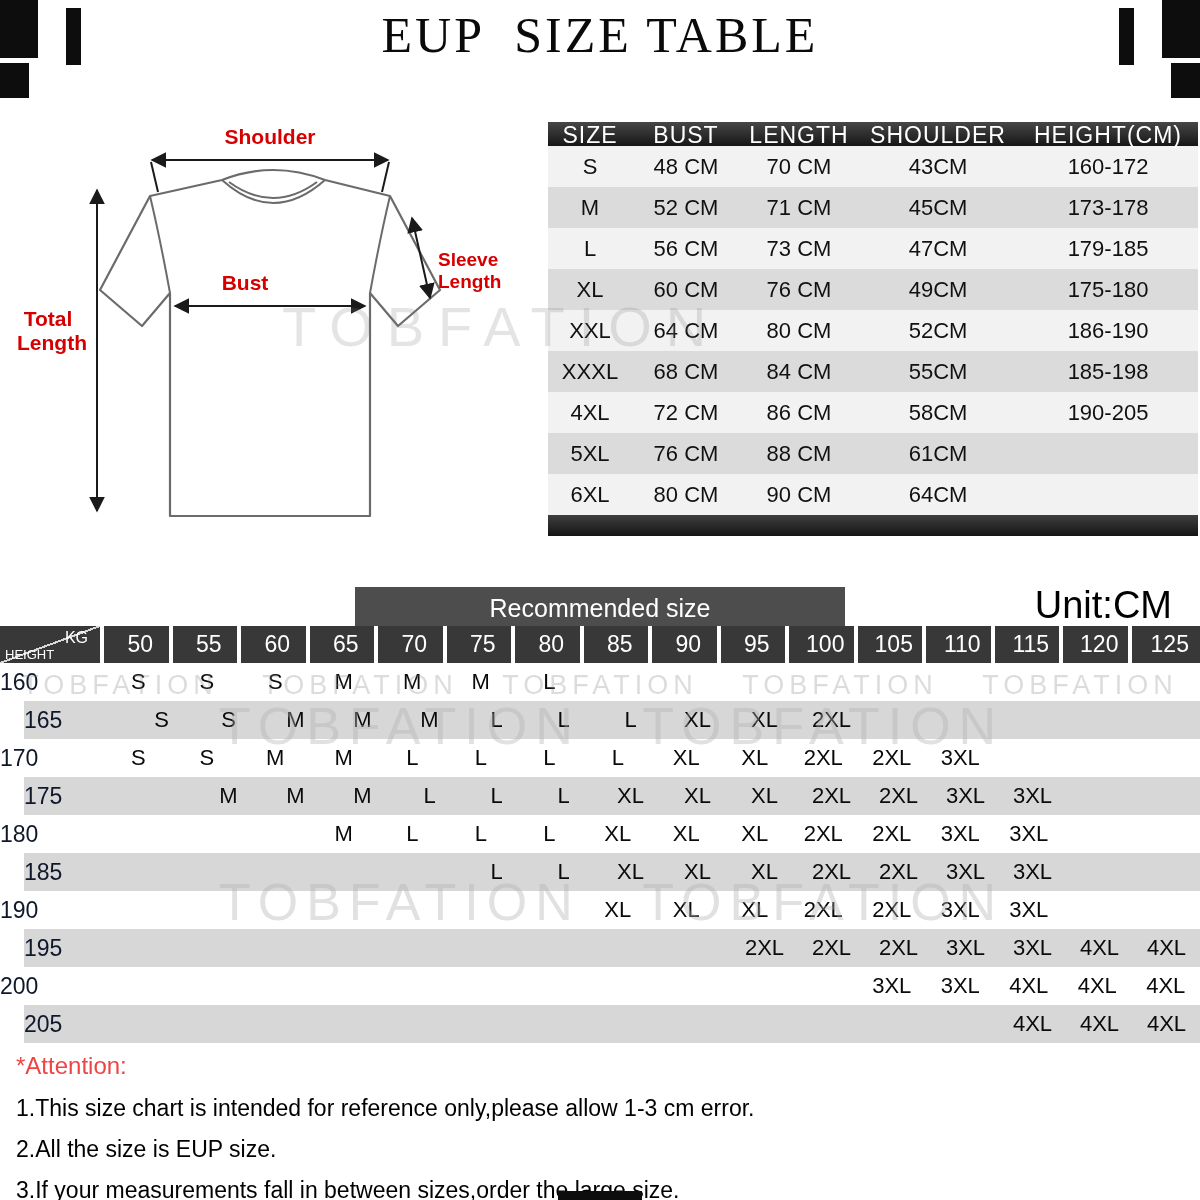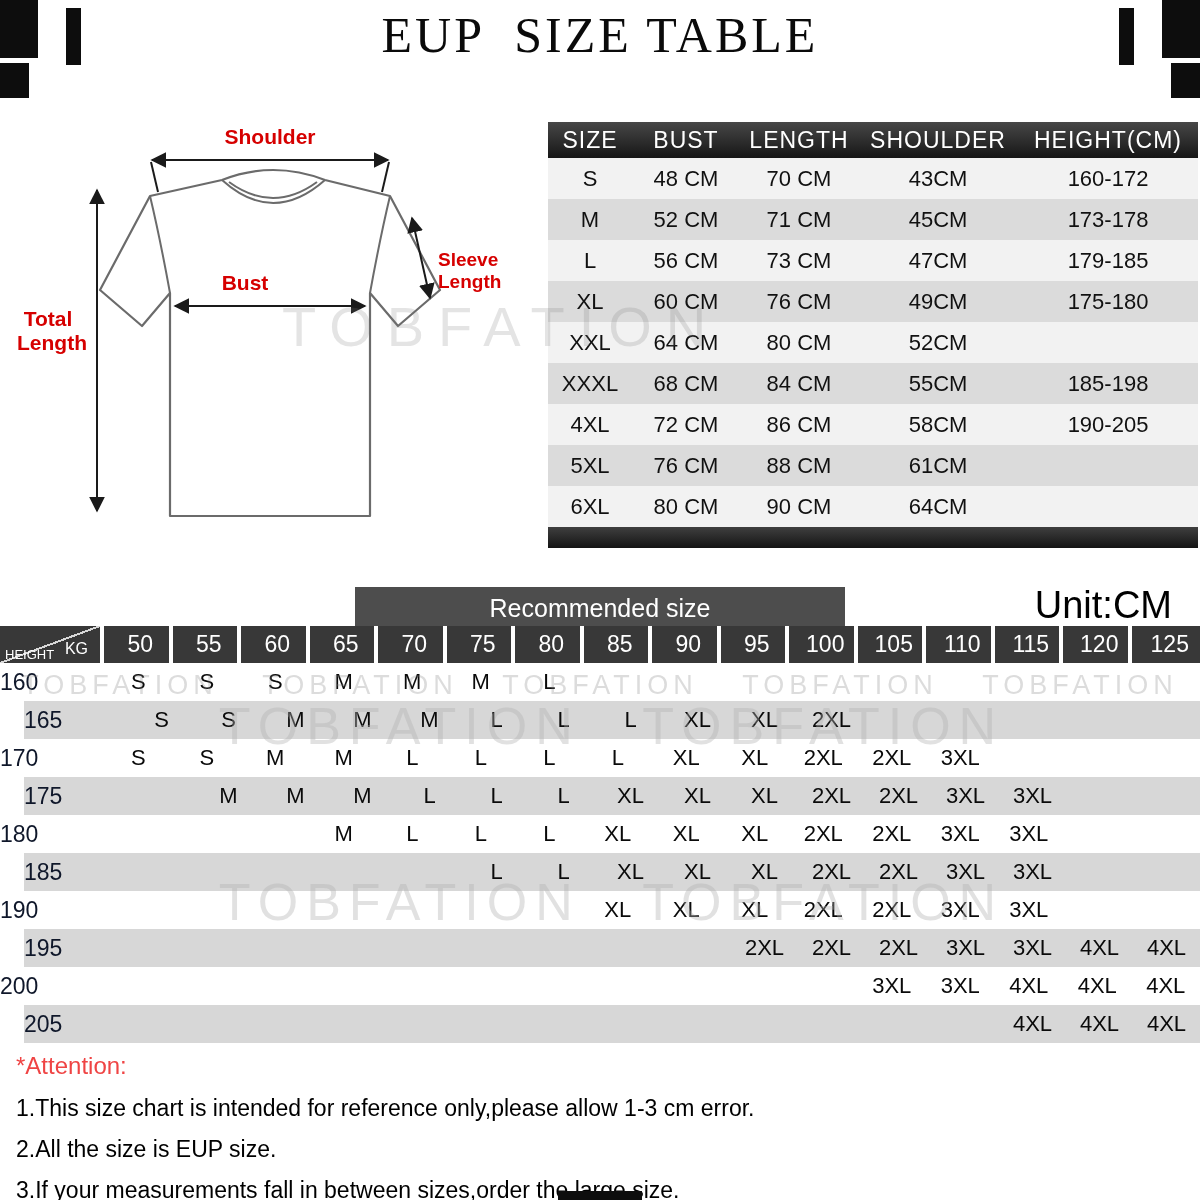--- a/index.html
+++ b/index.html
@@ -17,41 +17,41 @@
   .title { position:absolute; top:6px; left:0; right:0; text-align:center;
            font-family:"Liberation Serif", serif; font-size:50px; letter-spacing:3px;
            color:#0a0a0a; white-space:pre; }
 
   
   .main { position:absolute; top:108px; left:0; width:1200px; height:458px; }
   .diagram { position:absolute; left:0; top:0; width:545px; height:458px; }
   .shirt-svg { width:100%; height:100%; }
 
   .size-table { position:absolute; left:548px; top:14px; width:650px; }
-  .st-header { display:grid; grid-template-columns:84px 108px 118px 160px 1fr; height:36px;
+  .st-header { display:grid; grid-template-columns:84px 108px 118px 160px 1fr; height:24px;
                background:linear-gradient(#474747,#161616); color:#fff; }
   .st-head-cell { display:flex; align-items:center; justify-content:center; font-size:23px; letter-spacing:1px; }
   .st-row { display:grid; grid-template-columns:84px 108px 118px 160px 1fr; height:41px; background:#f2f2f2; }
   .st-row.alt { background:#dbdbdb; }
   .st-cell { display:flex; align-items:center; justify-content:center; font-size:22px; color:#111; }
   .st-footer { height:21px; background:linear-gradient(#3f3f3f,#141414); }
 
   
   .rec-row { position:absolute; top:570px; left:0; width:1200px; height:48px;margin-top:17px; }
   .rec-bar { position:absolute; left:355px; top:0; width:490px; height:43px; background:#4d4d4d;
              color:#fff; font-size:25px; display:flex; align-items:center; justify-content:center; }
   .unit-label { position:absolute; right:28px; top:-3px; font-size:38px; color:#000; }
 
   
   .matrix { position:absolute; top:626px; left:0; width:1200px; }
   .mx-header { display:grid; grid-template-columns:104px repeat(16,1fr); height:37px; }
   .mx-corner { position:relative; background:#383838; border-right:4px solid #fff;
     background-image:linear-gradient(to bottom right, rgba(0,0,0,0) calc(50% - 1px),
       #d8d8d8 calc(50% - 1px), #d8d8d8 calc(50% + 1px), rgba(0,0,0,0) calc(50% + 1px)); }
-  .mx-corner .kg  { position:absolute; top:14px;  right:12px; color:#fff; font-size:16px; }
+  .mx-corner .kg  { position:absolute; top:3px;  right:12px; color:#fff; font-size:16px; }
   .mx-corner .hgt { position:absolute; bottom:1px; left:5px; color:#fff; font-size:13px; }
   .mx-kg { background:#383838; border-right:4px solid #fff; color:#fff; font-size:23px;
            display:flex; align-items:center; justify-content:center;padding-left:8px; }
   .mx-kg:last-child { border-right:none; }
   .mx-row { display:grid; grid-template-columns:104px repeat(16,1fr); height:38px; background:#fff; }
   .mx-row.alt { background:#d7d7d7;margin-left:24px; }
   .mx-height { display:flex; align-items:center; font-size:23px; color:#0f172a; }
   .mx-cell { display:flex; align-items:center; justify-content:center; font-size:22px; color:#0a0a0a; }
 
   
@@ -155,20 +155,21 @@
             <div class="st-cell">60 CM</div>
             <div class="st-cell">76 CM</div>
             <div class="st-cell">49CM</div>
             <div class="st-cell">175-180</div>
           </div>
           <div class="st-row">
             <div class="st-cell">XXL</div>
             <div class="st-cell">64 CM</div>
             <div class="st-cell">80 CM</div>
             <div class="st-cell">52CM</div>
+            <div class="st-cell">186-190</div>
           </div>
           <div class="st-row alt">
             <div class="st-cell">XXXL</div>
             <div class="st-cell">68 CM</div>
             <div class="st-cell">84 CM</div>
             <div class="st-cell">55CM</div>
             <div class="st-cell">185-198</div>
           </div>
           <div class="st-row">
             <div class="st-cell">4XL</div>

